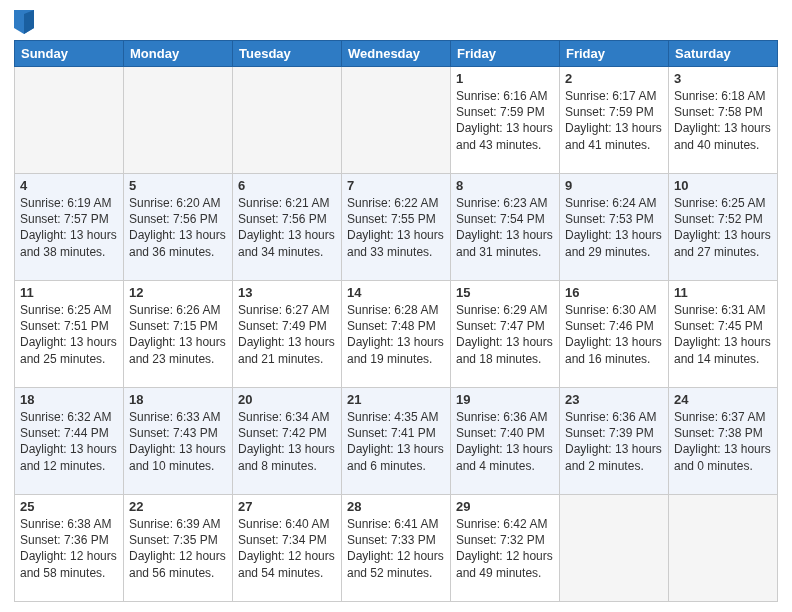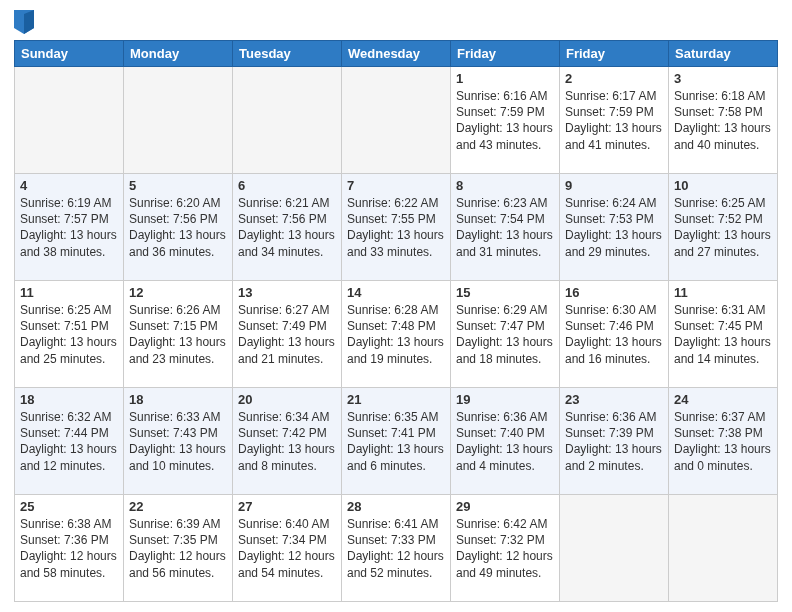--- a/index.html
+++ b/index.html
@@ -287,21 +287,21 @@
           </td>
           <td>
             <span class="day-num">20</span>
             <div class="day-info">Sunrise: 6:34 AM
 Sunset: 7:42 PM
 Daylight: 13 hours
 and 8 minutes.</div>
           </td>
           <td>
             <span class="day-num">21</span>
-            <div class="day-info">Sunrise: 6:35 AM
+            <div class="day-info">Sunrise: 4:35 AM
 Sunset: 7:41 PM
 Daylight: 13 hours
 and 6 minutes.</div>
           </td>
           <td>
             <span class="day-num">19</span>
             <div class="day-info">Sunrise: 6:36 AM
 Sunset: 7:40 PM
 Daylight: 13 hours
 and 4 minutes.</div>

